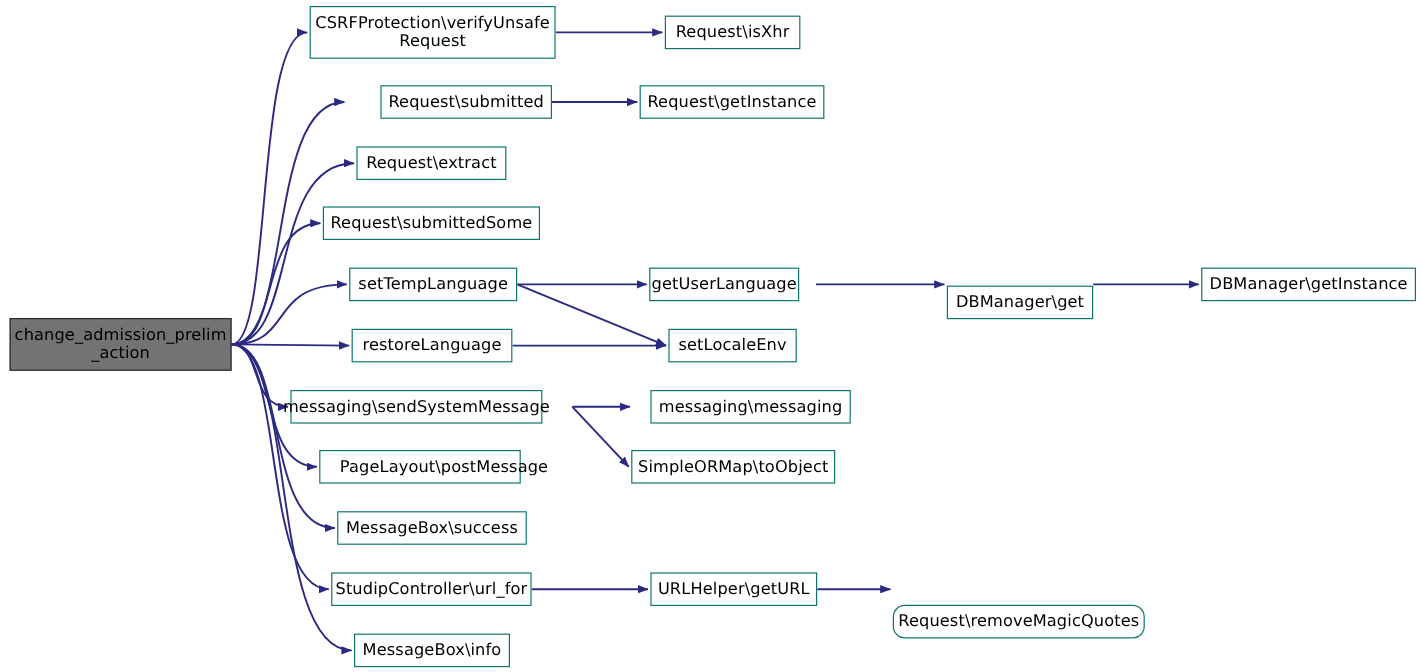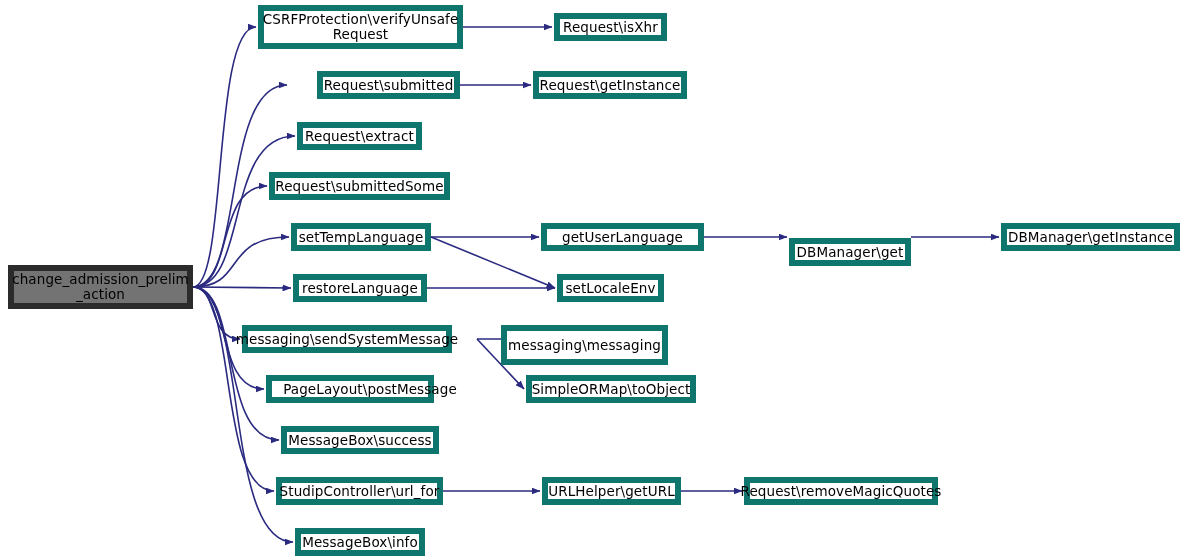--- a/index.html
+++ b/index.html
@@ -21,21 +21,21 @@
     position: absolute;
     left: 0;
     top: 0;
     width: 1184px;
     height: 560px;
     pointer-events: none;
   }
   .node {
     position: absolute;
     box-sizing: border-box;
-    border: 6px solid #0f766e;
+    border: 1px solid #0f766e;
     background: #ffffff;
     color: #000000;
     font-size: 13.5px;
     line-height: 15px;
     display: flex;
     align-items: center;
     justify-content: center;
     text-align: center;
     white-space: pre-line;
     letter-spacing: 0.1px;
@@ -83,28 +83,28 @@
       <div class="node root" style="left: 8px; top: 265px; width: 185px; height: 44px;">change_admission_prelim
 _action</div>
       <div class="node" style="left: 258px; top: 5px; width: 205px; height: 44px;">CSRFProtection\verifyUnsafe
 Request</div>
       <div class="node" style="left: 554px; top: 13px; width: 113px; height: 28px;">Request\isXhr</div>
       <div class="node" style="left: 289px; top: 71px; width: 143px; height: 28px; margin-left: 28px;">Request\submitted</div>
       <div class="node" style="left: 533px; top: 71px; width: 154px; height: 28px;">Request\getInstance</div>
       <div class="node" style="left: 297px; top: 122px; width: 125px; height: 28px;">Request\extract</div>
       <div class="node" style="left: 269px; top: 172px; width: 181px; height: 28px;">Request\submittedSome</div>
       <div class="node" style="left: 291px; top: 223px; width: 140px; height: 28px;">setTempLanguage</div>
-      <div class="node" style="left: 541px; top: 223px; width: 163px; height: 28px;">getUserLanguage</div>
+      <div class="node" style="left: 541px; top: 223px; width: 125px; height: 28px;">getUserLanguage</div>
       <div class="node" style="left: 789px; top: 238px; width: 122px; height: 28px;">DBManager\get</div>
       <div class="node" style="left: 1001px; top: 223px; width: 179px; height: 28px;">DBManager\getInstance</div>
       <div class="node" style="left: 293px; top: 274px; width: 134px; height: 28px;">restoreLanguage</div>
       <div class="node" style="left: 557px; top: 274px; width: 107px; height: 28px;">setLocaleEnv</div>
       <div class="node" style="left: 242px; top: 325px; width: 210px; height: 28px;">messaging\sendSystemMessage</div>
-      <div class="node" style="left: 501px; top: 325px; width: 167px; height: 40px; text-align: center;">messaging\messaging</div>
+      <div class="node" style="left: 542px; top: 325px; width: 167px; height: 28px; text-align: center;">messaging\messaging</div>
       <div class="node" style="left: 266px; top: 375px; width: 168px; height: 28px; padding-left: 40px;">PageLayout\postMessage</div>
       <div class="node" style="left: 526px; top: 375px; width: 170px; height: 28px;">SimpleORMap\toObject</div>
       <div class="node" style="left: 281px; top: 426px; width: 158px; height: 28px;">MessageBox\success</div>
       <div class="node" style="left: 276px; top: 477px; width: 167px; height: 28px;">StudipController\url_for</div>
       <div class="node" style="left: 542px; top: 477px; width: 139px; height: 28px;">URLHelper\getURL</div>
-      <div class="node" style="left: 744px; top: 477px; width: 194px; height: 28px;">Request\removeMagicQuotes</div>
+      <div class="node" style="left: 744px; top: 504px; width: 210px; height: 28px; border-radius: 10px;">Request\removeMagicQuotes</div>
       <div class="node" style="left: 295px; top: 528px; width: 130px; height: 28px;">MessageBox\info</div>
     </div>
 </div>
 
 </body></html>

